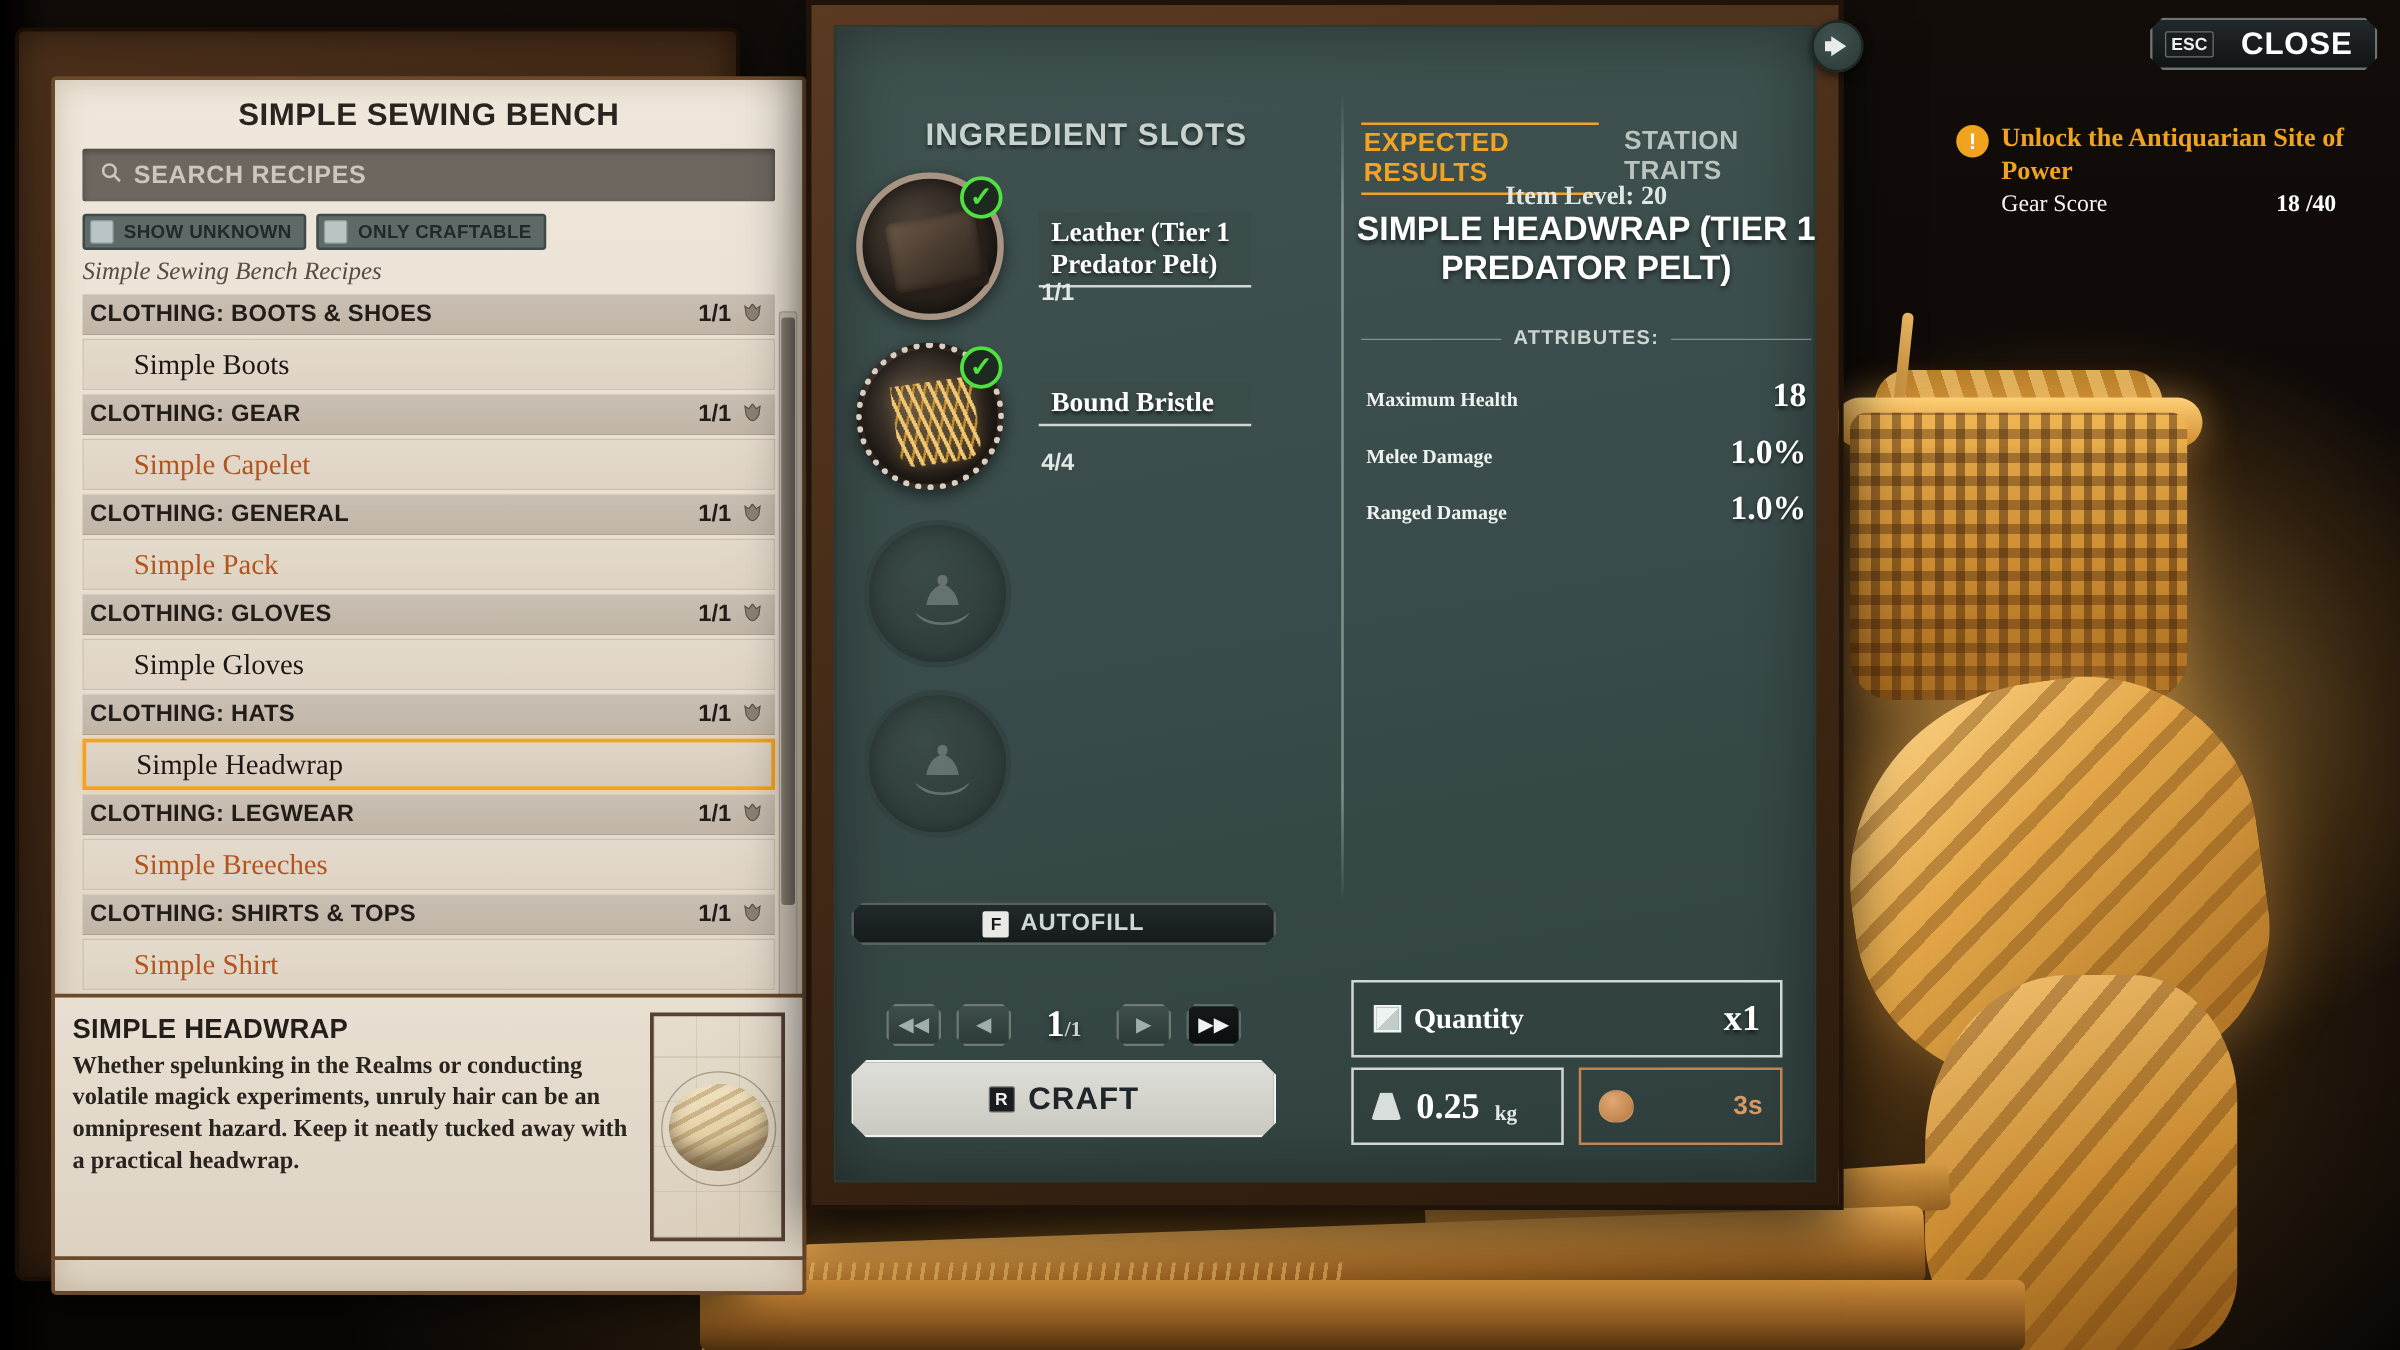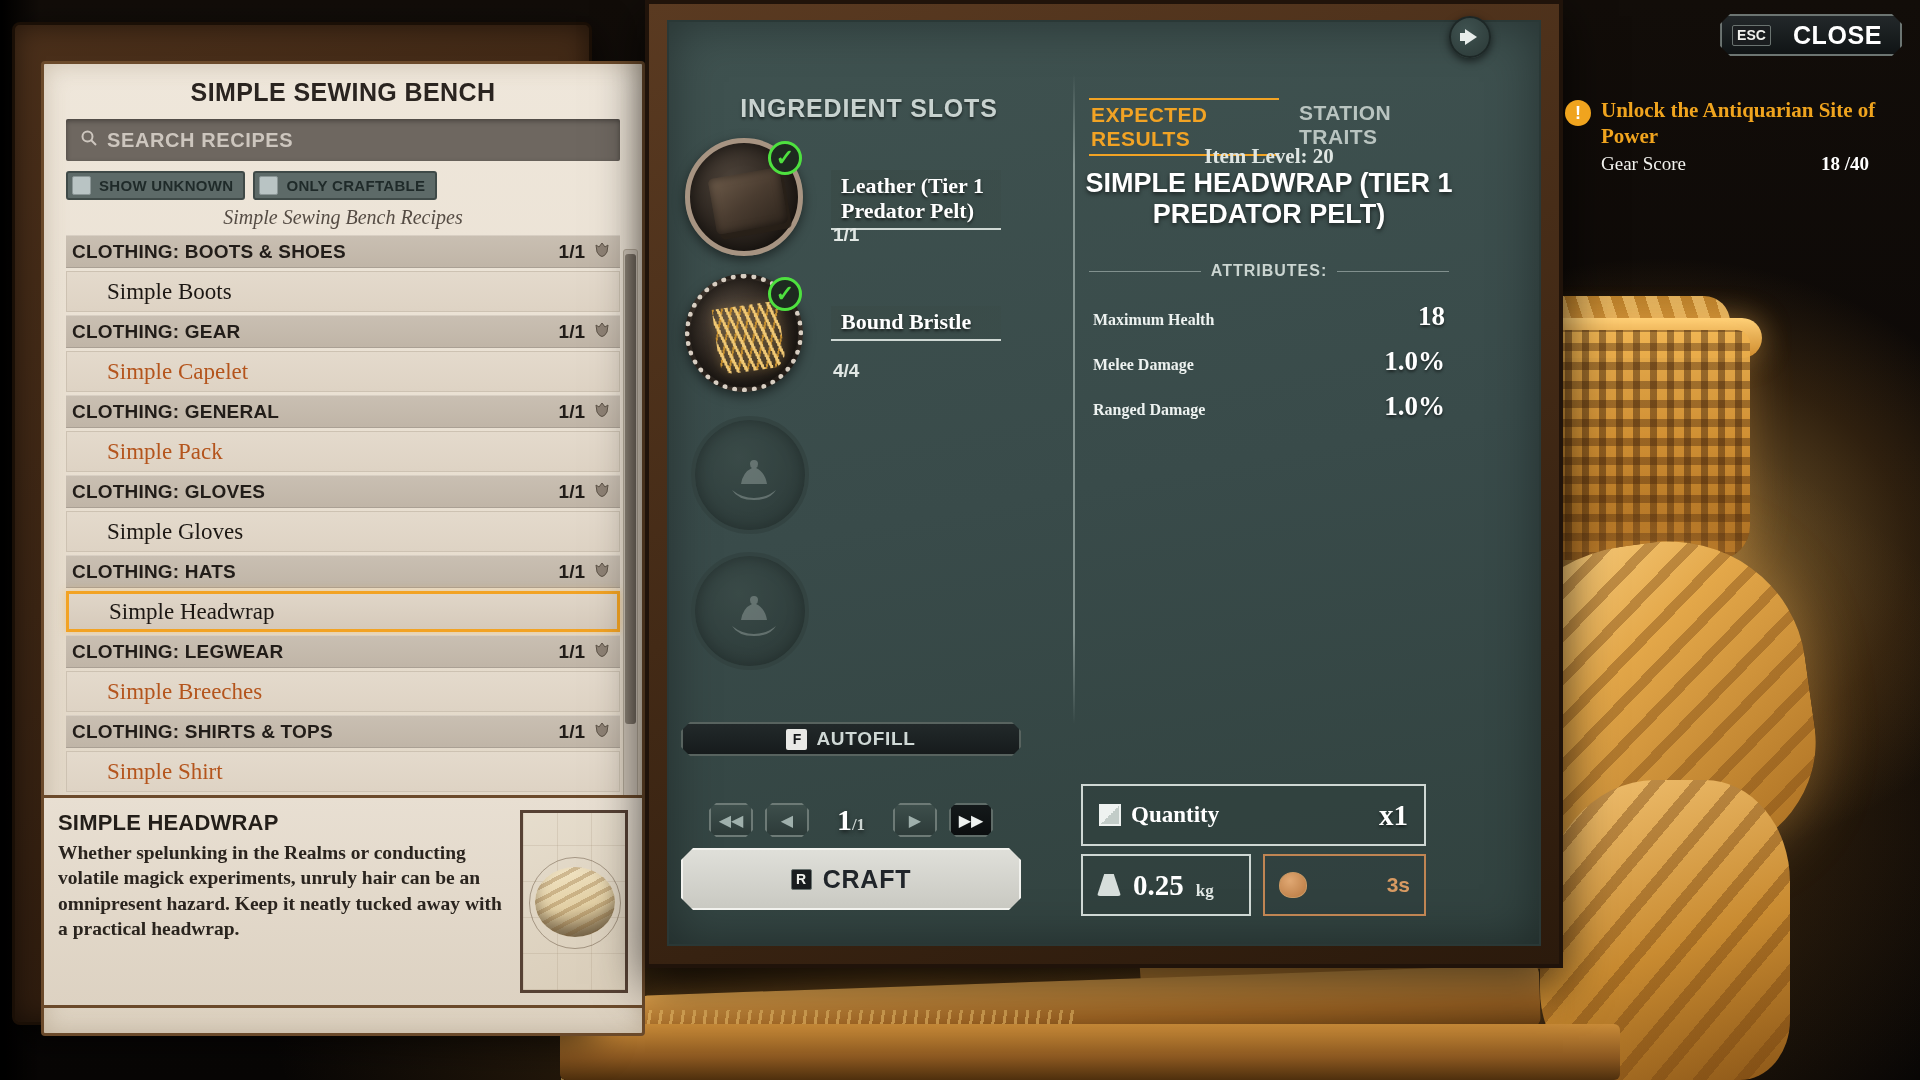--- a/index.html
+++ b/index.html
@@ -139,21 +139,21 @@
     width: 19px; height: 19px; background: #b9c4c4;
     border: 1px solid #8b9696; border-radius: 2px;
   }
   .chk .lbl {
     font-family: "Liberation Sans", sans-serif;
     font-size: 15px; font-weight: 700; color: #1f2a29;
     letter-spacing: .3px; text-transform: uppercase;
   }
 
   #section-label {
-    text-align: center; font-style: italic; font-size: 20px;
+    font-style: italic; font-size: 20px;
     color: #554c44; margin: 4px 0 6px 0;
   }
 
   
   #list-wrap { position: relative; flex: 1; overflow: hidden; padding: 0 22px 0 22px; }
   #list { }
   .cat-row {
     display: flex; align-items: center; justify-content: space-between;
     height: 33px; padding: 0 10px 0 6px;
     background: linear-gradient(180deg, #c9bfb2, #c0b5a7);
@@ -226,21 +226,21 @@
       linear-gradient(170deg, #f4e7c8 0%, #e2cfa4 55%, #8e7a59 100%);
     box-shadow: inset 0 -10px 14px rgba(70,55,35,0.45);
   }
   #thumb-circle {
     position: absolute; left: 6px; top: 44px; width: 92px; height: 92px;
     border: 1px solid rgba(90,72,50,0.45); border-radius: 50%;
   }
 
   
   #craft-frame {
-    position: absolute; left: 645px; top: 0px; width: 918px; height: 968px;
+    position: absolute; left: 645px; top: 0px; width: 830px; height: 968px;
     background: linear-gradient(160deg, #5a3a21 0%, #432a16 50%, #2b1a0c 100%);
     border: 4px solid #20130a;
     box-shadow: 0 16px 46px rgba(0,0,0,0.7);
   }
   #craft-inner {
     position: absolute; left: 18px; top: 16px; right: 18px; bottom: 18px;
     background: linear-gradient(170deg, #3f5250 0%, #394b4a 50%, #31423f 100%);
     border: 2px solid #2a3836;
     box-shadow: inset 0 0 50px rgba(0,0,0,0.38);
   }

